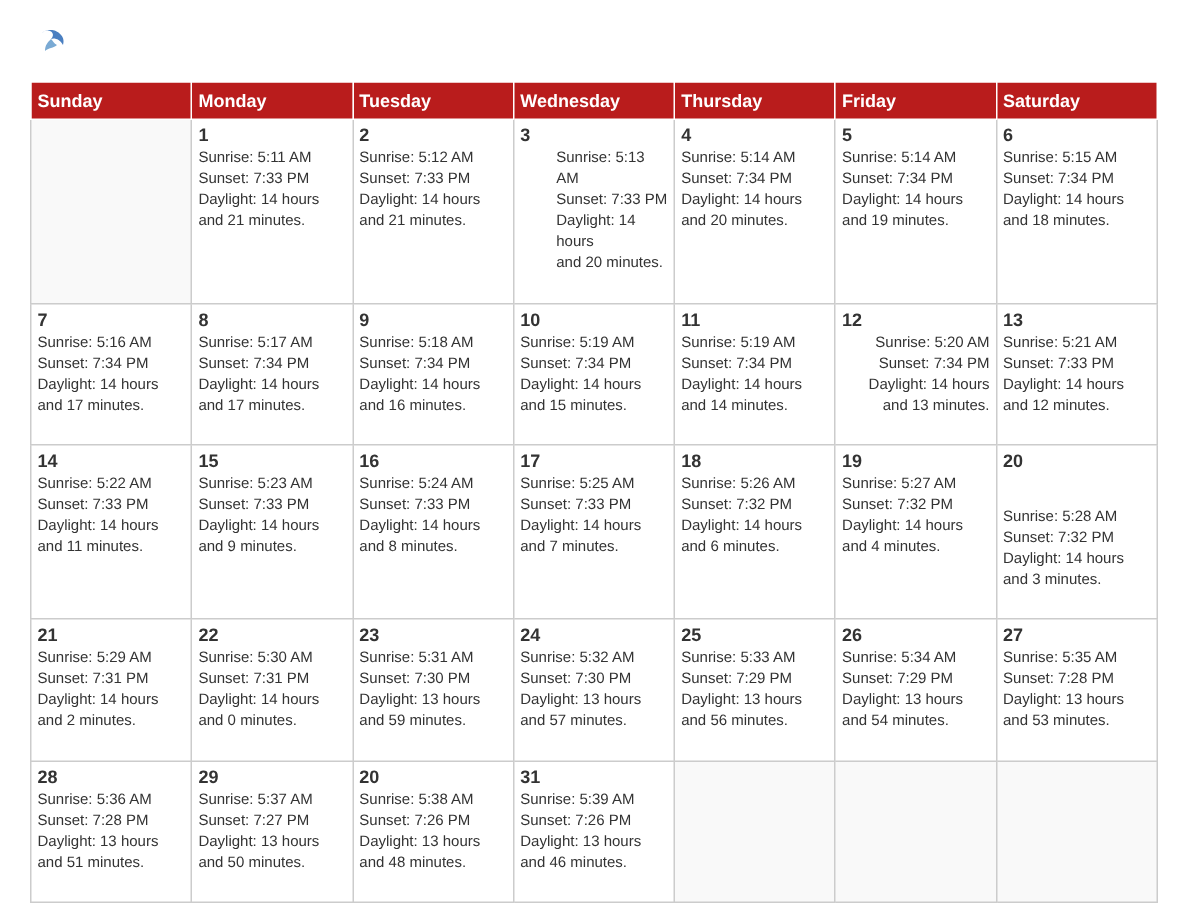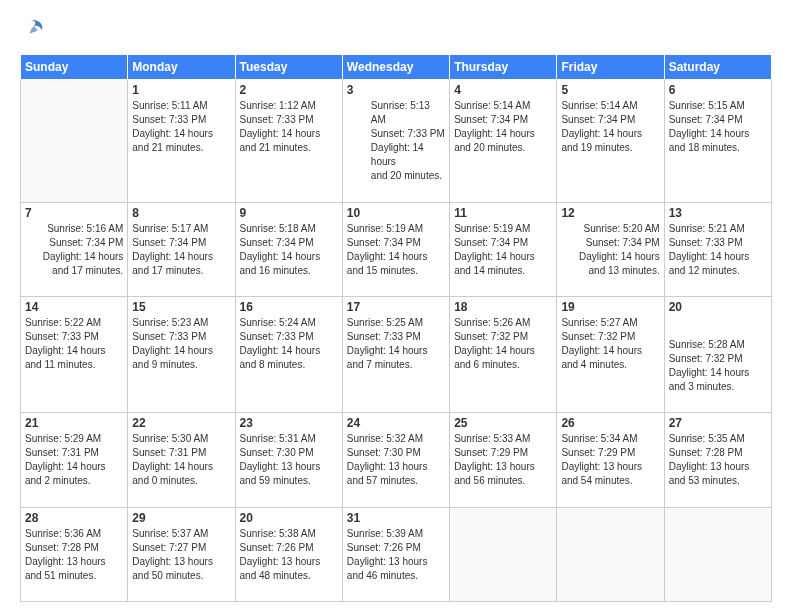--- a/index.html
+++ b/index.html
@@ -59,21 +59,21 @@
       font-size: 14px;
       color: #333;
     }
     table {
       width: 100%;
       border-collapse: collapse;
       flex: 1;
       table-layout: fixed;
     }
     thead tr th {
-      background: #3b82f6;
+      background: #b91c1c;
       color: #fff;
       font-size: 12px;
       font-weight: bold;
       padding: 5px 4px;
       text-align: left;
       border: 1px solid #fff;
     }
     tbody tr td {
       border: 1px solid #ccc;
       vertical-align: top;
@@ -136,21 +136,21 @@
           <td class="empty"></td>
           <td>
             <span class="day-num">1</span>
             <div class="day-info" style="white-space: pre-line;">Sunrise: 5:11 AM
 Sunset: 7:33 PM
 Daylight: 14 hours
 and 21 minutes.</div>
           </td>
           <td>
             <span class="day-num">2</span>
-            <div class="day-info" style="white-space: pre-line;">Sunrise: 1:12 AM
+            <div class="day-info" style="white-space: pre-line;">Sunrise: 5:12 AM
 Sunset: 7:33 PM
 Daylight: 14 hours
 and 21 minutes.</div>
           </td>
           <td>
             <span class="day-num">3</span>
             <div class="day-info" style="white-space: pre-line; margin-left: 24px;">Sunrise: 5:13 AM
 Sunset: 7:33 PM
 Daylight: 14 hours
 and 20 minutes.</div>
@@ -173,21 +173,21 @@
             <span class="day-num">6</span>
             <div class="day-info" style="white-space: pre-line;">Sunrise: 5:15 AM
 Sunset: 7:34 PM
 Daylight: 14 hours
 and 18 minutes.</div>
           </td>
         </tr>
         <tr>
           <td>
             <span class="day-num">7</span>
-            <div class="day-info" style="white-space: pre-line; text-align: right;">Sunrise: 5:16 AM
+            <div class="day-info" style="white-space: pre-line;">Sunrise: 5:16 AM
 Sunset: 7:34 PM
 Daylight: 14 hours
 and 17 minutes.</div>
           </td>
           <td>
             <span class="day-num">8</span>
             <div class="day-info" style="white-space: pre-line;">Sunrise: 5:17 AM
 Sunset: 7:34 PM
 Daylight: 14 hours
 and 17 minutes.</div>

